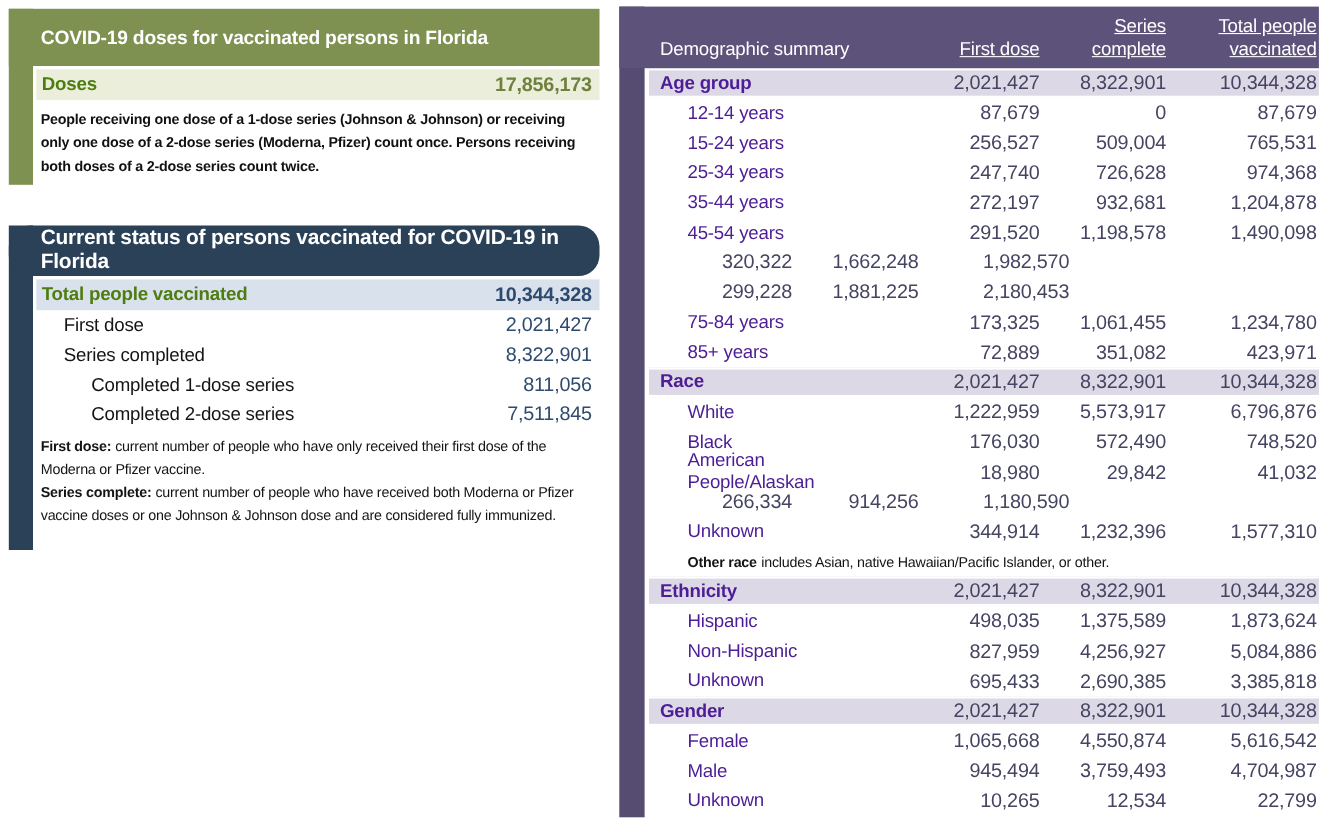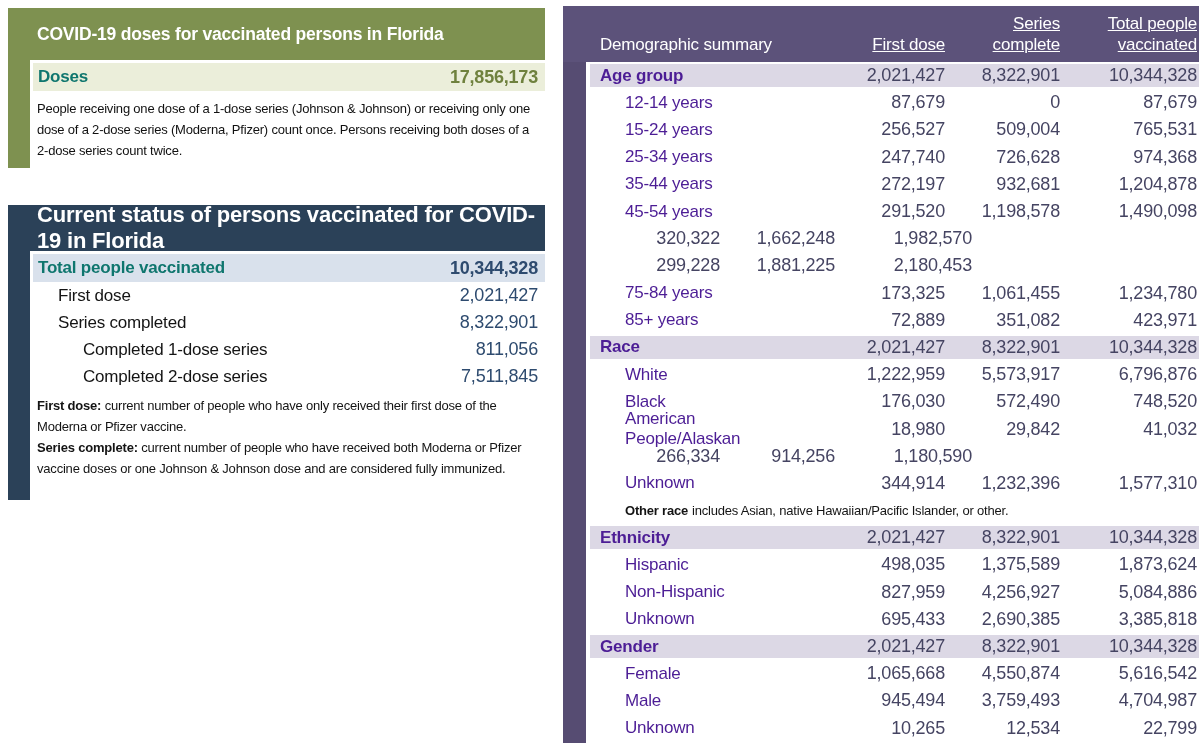--- a/index.html
+++ b/index.html
@@ -12,29 +12,29 @@
   .panel { position:absolute; background:#fff; }
 
   
   #panel-doses { left:8px; top:8px; width:537px; height:160px; }
   #panel-doses .strip { position:absolute; left:0; top:0; bottom:0; width:22px; background:#7e9150; }
   #panel-doses .p-header { position:relative; height:52px; background:#7e9150; color:#fff;
     display:flex; align-items:center; padding-left:29px; font-size:17.5px; font-weight:bold; }
   .kv-row { margin-left:25px; margin-top:3px; height:28px; display:flex; align-items:center;
     justify-content:space-between; padding:0 7px 0 5px; }
   #panel-doses .kv-row { background:#ebeeda; }
-  .kv-label { font-size:17px; font-weight:bold; color:#0f766e; }
+  .kv-label { font-size:17px; font-weight:bold; color:#4d7c0f; }
   #panel-doses .kv-value { font-size:18px; font-weight:bold; color:#6f813e; }
-  .body-text { margin-left:29px; padding:7px 14px 0 0; font-size:13px; line-height:21px; color:#111; }
+  .body-text { margin-left:29px; padding:7px 14px 0 0; font-size:13px; line-height:21px; color:#111;font-weight:bold; }
 
   
   #panel-status { left:8px; top:205px; width:537px; height:295px; }
   #panel-status .strip { position:absolute; left:0; top:0; bottom:0; width:22px; background:#2b4158; }
   #panel-status .p-header { position:relative; height:46px; background:#2b4158; color:#fff;
-    display:flex; align-items:center; padding-left:29px; font-size:22px; font-weight:bold; }
+    display:flex; align-items:center; padding-left:29px; font-size:19px; font-weight:bold;border-radius:19px; }
   #panel-status .kv-row { background:#d9e1ec; }
   #panel-status .kv-value { font-size:18px; font-weight:bold; color:#2e4b6f; }
   .srows { margin-left:25px; }
   .srow { height:27px; display:flex; align-items:center; justify-content:space-between; padding-right:7px; }
   .slabel { font-size:17px; color:#141414; }
   .slabel.i1 { padding-left:25px; }
   .slabel.i2 { padding-left:50px; }
   .svalue { font-size:18px; color:#2e4b6f; }
   .footnotes { margin-left:29px; padding:5px 10px 0 0; font-size:13px; line-height:21px; }
   .fn-lead { font-weight:bold; }

